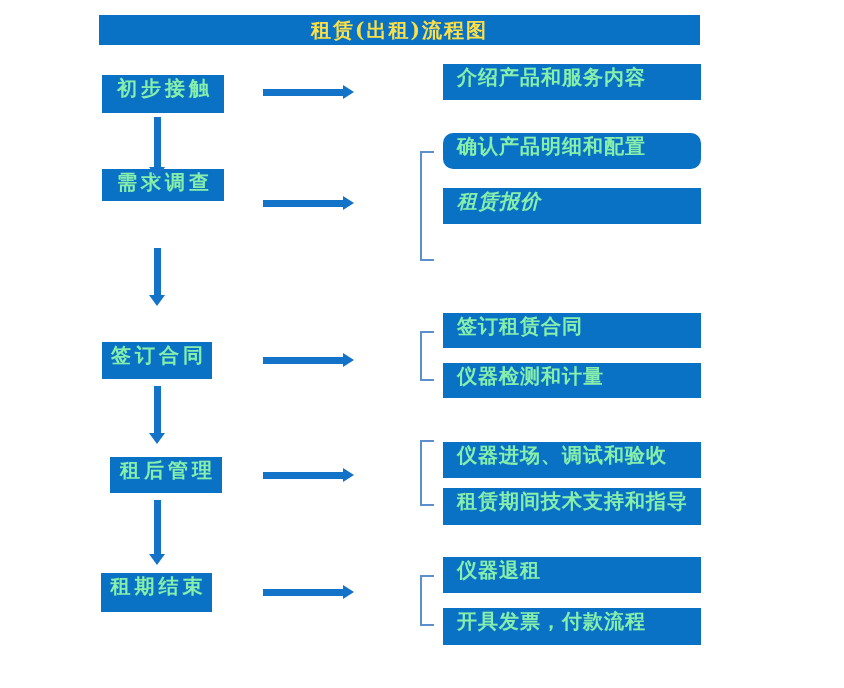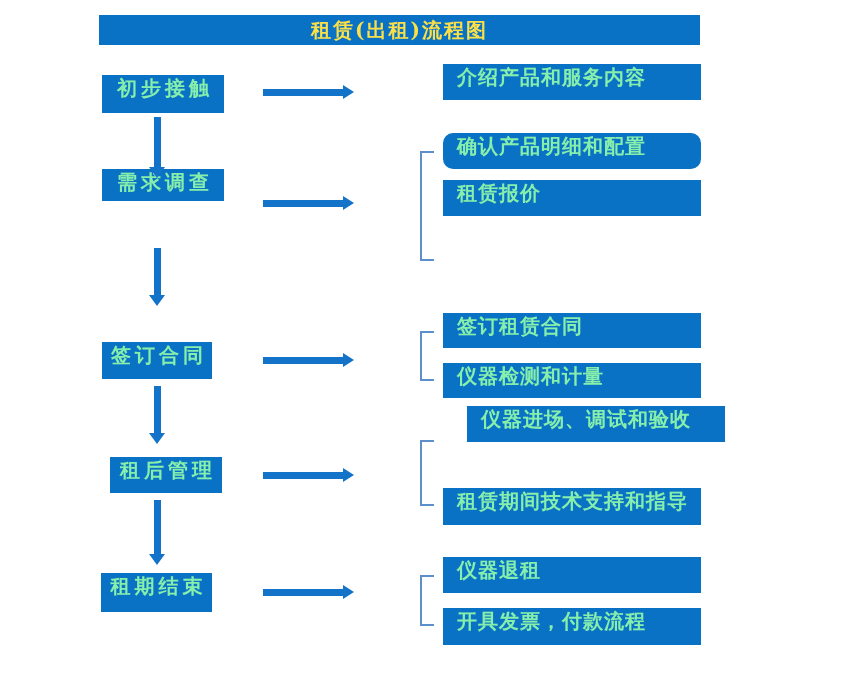--- a/index.html
+++ b/index.html
@@ -143,30 +143,30 @@
   <div class="bracket" style="top:331px; height:50px;"></div>
   <div class="bracket" style="top:440px; height:66px;"></div>
   <div class="bracket" style="top:575px; height:51px;"></div>
 
   <div class="bluebox detail" style="top:64px;">
     <span>介绍产品和服务内容</span>
   </div>
   <div class="bluebox detail" style="top:133px;border-radius:10px;">
     <span>确认产品明细和配置</span>
   </div>
-  <div class="bluebox detail" style="top:180px;">
+  <div class="bluebox detail" style="top:188px;font-style:italic;">
     <span>租赁报价</span>
   </div>
   <div class="bluebox detail" style="top:313px; height:35px;">
     <span>签订租赁合同</span>
   </div>
   <div class="bluebox detail" style="top:363px; height:35px;">
     <span>仪器检测和计量</span>
   </div>
-  <div class="bluebox detail" style="top:406px;margin-left:24px;">
+  <div class="bluebox detail" style="top:442px;">
     <span>仪器进场、调试和验收</span>
   </div>
   <div class="bluebox detail" style="top:488px; height:37px;">
     <span>租赁期间技术支持和指导</span>
   </div>
   <div class="bluebox detail" style="top:557px;">
     <span>仪器退租</span>
   </div>
   <div class="bluebox detail" style="top:608px; height:37px;">
     <span>开具发票，付款流程</span>

